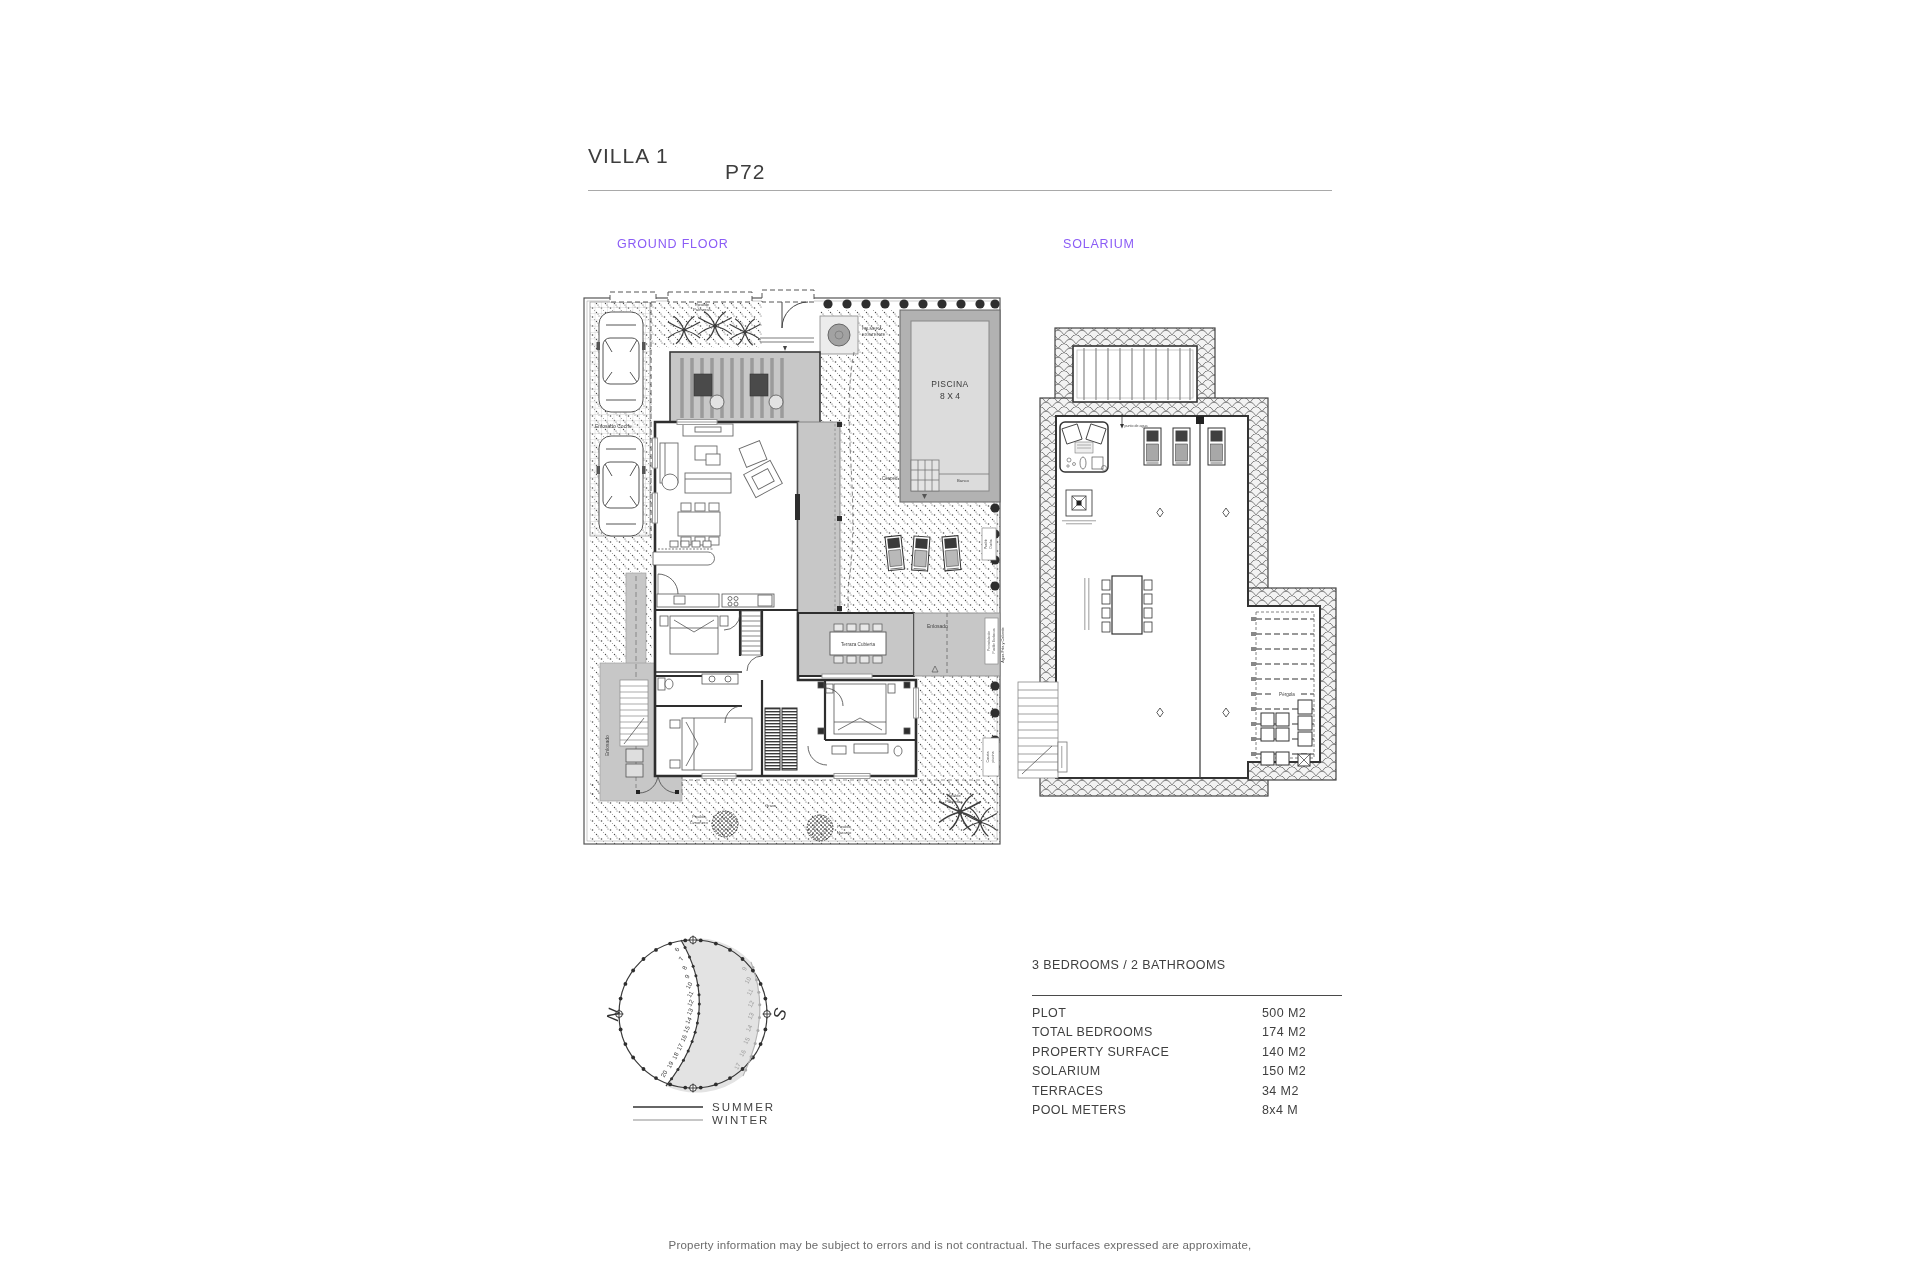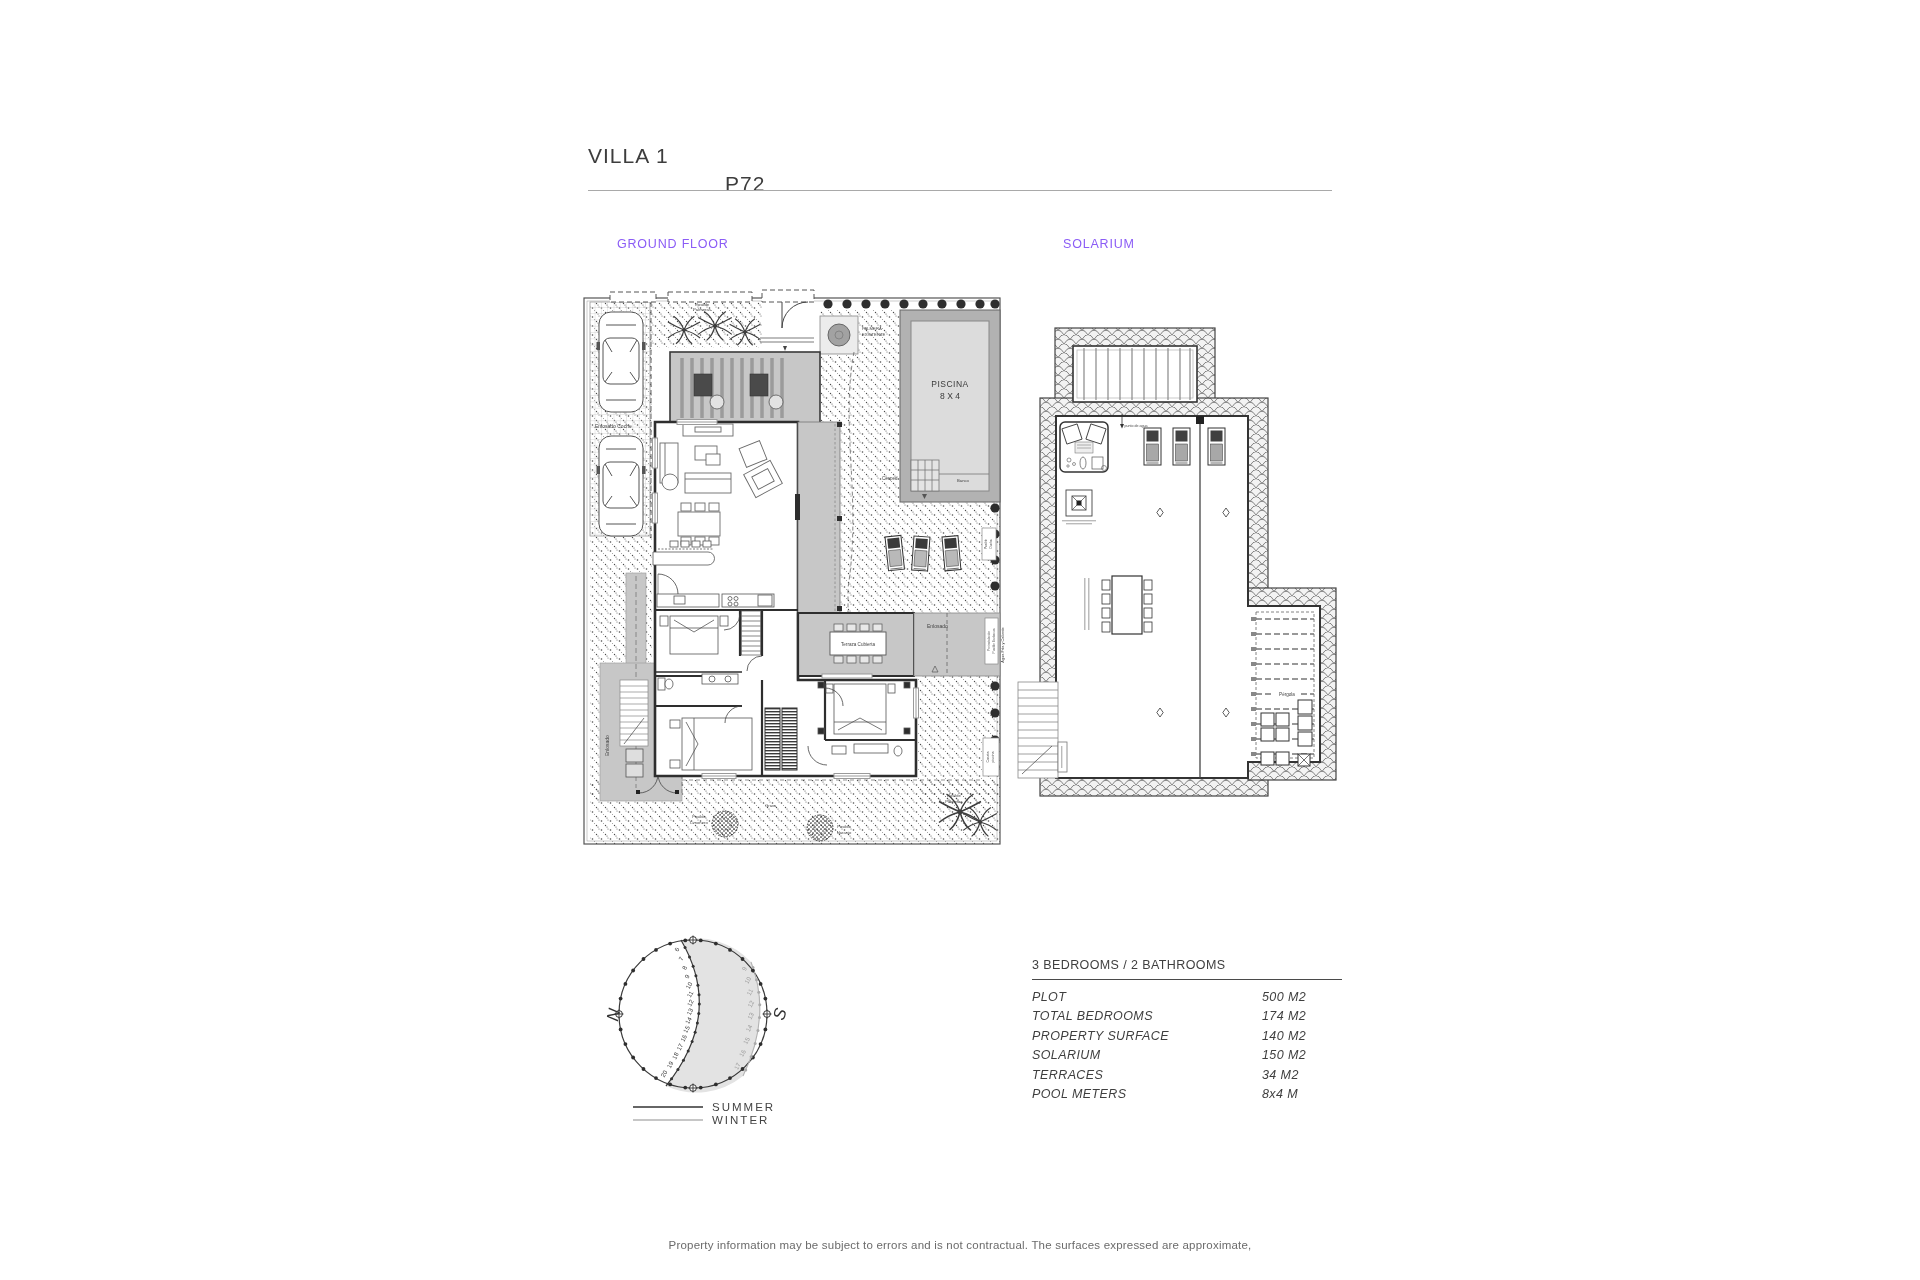--- a/index.html
+++ b/index.html
@@ -1,24 +1,24 @@
 <!DOCTYPE html>
 <html><head>
 <meta charset="utf-8">
 <style>
   html,body{margin:0;padding:0;background:#fff;}
   body{width:1920px;height:1280px;position:relative;font-family:"Liberation Sans",sans-serif;color:#3c3c3c;overflow:hidden;}
   .abs{position:absolute;}
   .title-row{left:588px;top:144px;font-size:21px;letter-spacing:1px;color:#3d3d3d;}
-  .title-ref{left:725px;top:172px;font-size:21px;letter-spacing:1px;color:#3d3d3d;}
+  .title-ref{left:725px;top:160px;font-size:21px;letter-spacing:1px;color:#3d3d3d;}
   .title-rule{left:588px;top:190px;width:744px;height:0;border-top:1px solid #a9a9a9;}
   .plan-label{font-size:12.5px;letter-spacing:.8px;color:#8b5cf6;}
   .specs{left:1032px;top:958px;width:310px;font-size:12.5px;color:#3f3f3f;letter-spacing:.4px;}
-  .specs-header{padding-bottom:7px;border-bottom:1.5px solid #4a4a4a;margin-bottom:7px;font-size:12.5px;}
-  .specs-row{display:grid;grid-template-columns:1fr 80px;height:19.5px;align-items:center;font-style:italic;}
+  .specs-header{padding-bottom:23px;border-bottom:1.5px solid #4a4a4a;margin-bottom:7px;font-size:12.5px;}
+  .specs-row{display:grid;grid-template-columns:1fr 80px;height:19.5px;align-items:center;}
   .footer{left:0;top:1238px;width:1920px;text-align:center;font-size:11.5px;line-height:1.35;color:#6b6b6b;letter-spacing:.2px;}
   svg text{font-family:"Liberation Sans",sans-serif;}
   .tl{fill:#444;}
 </style>
 </head>
 <body>
 
 <svg width="0" height="0" style="position:absolute">
   <defs>
     <pattern id="dots" width="9" height="9" patternUnits="userSpaceOnUse">

